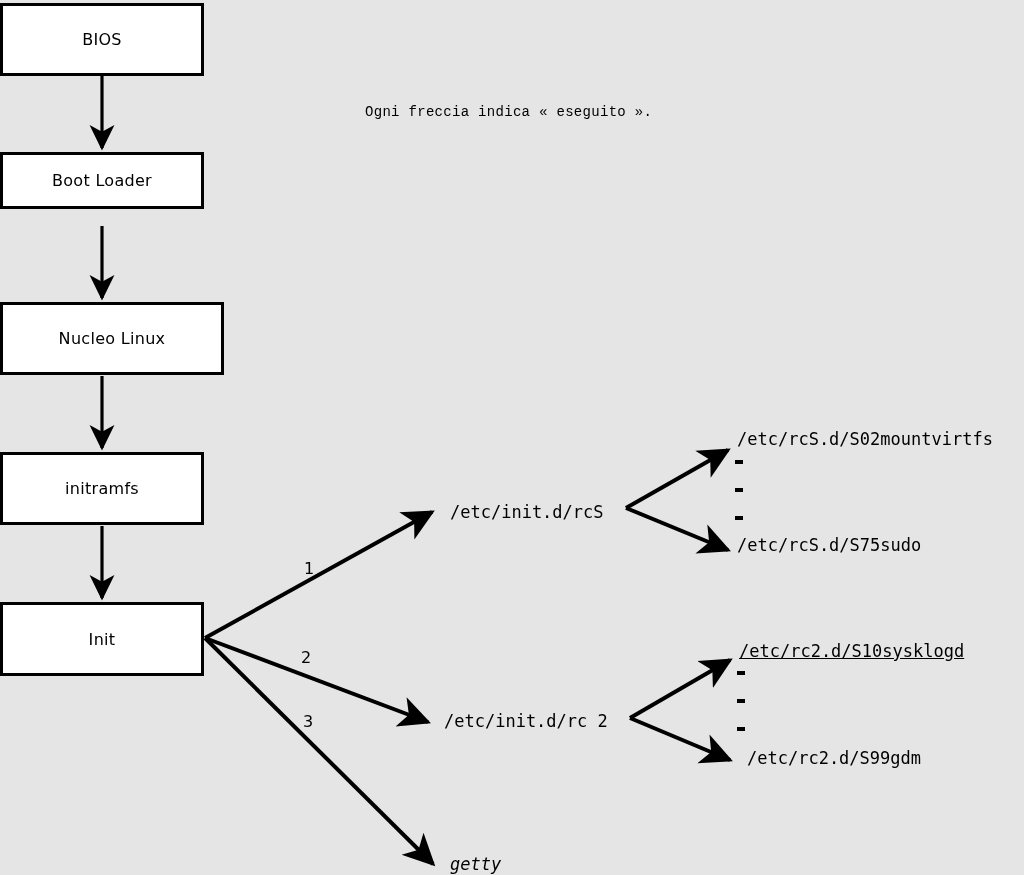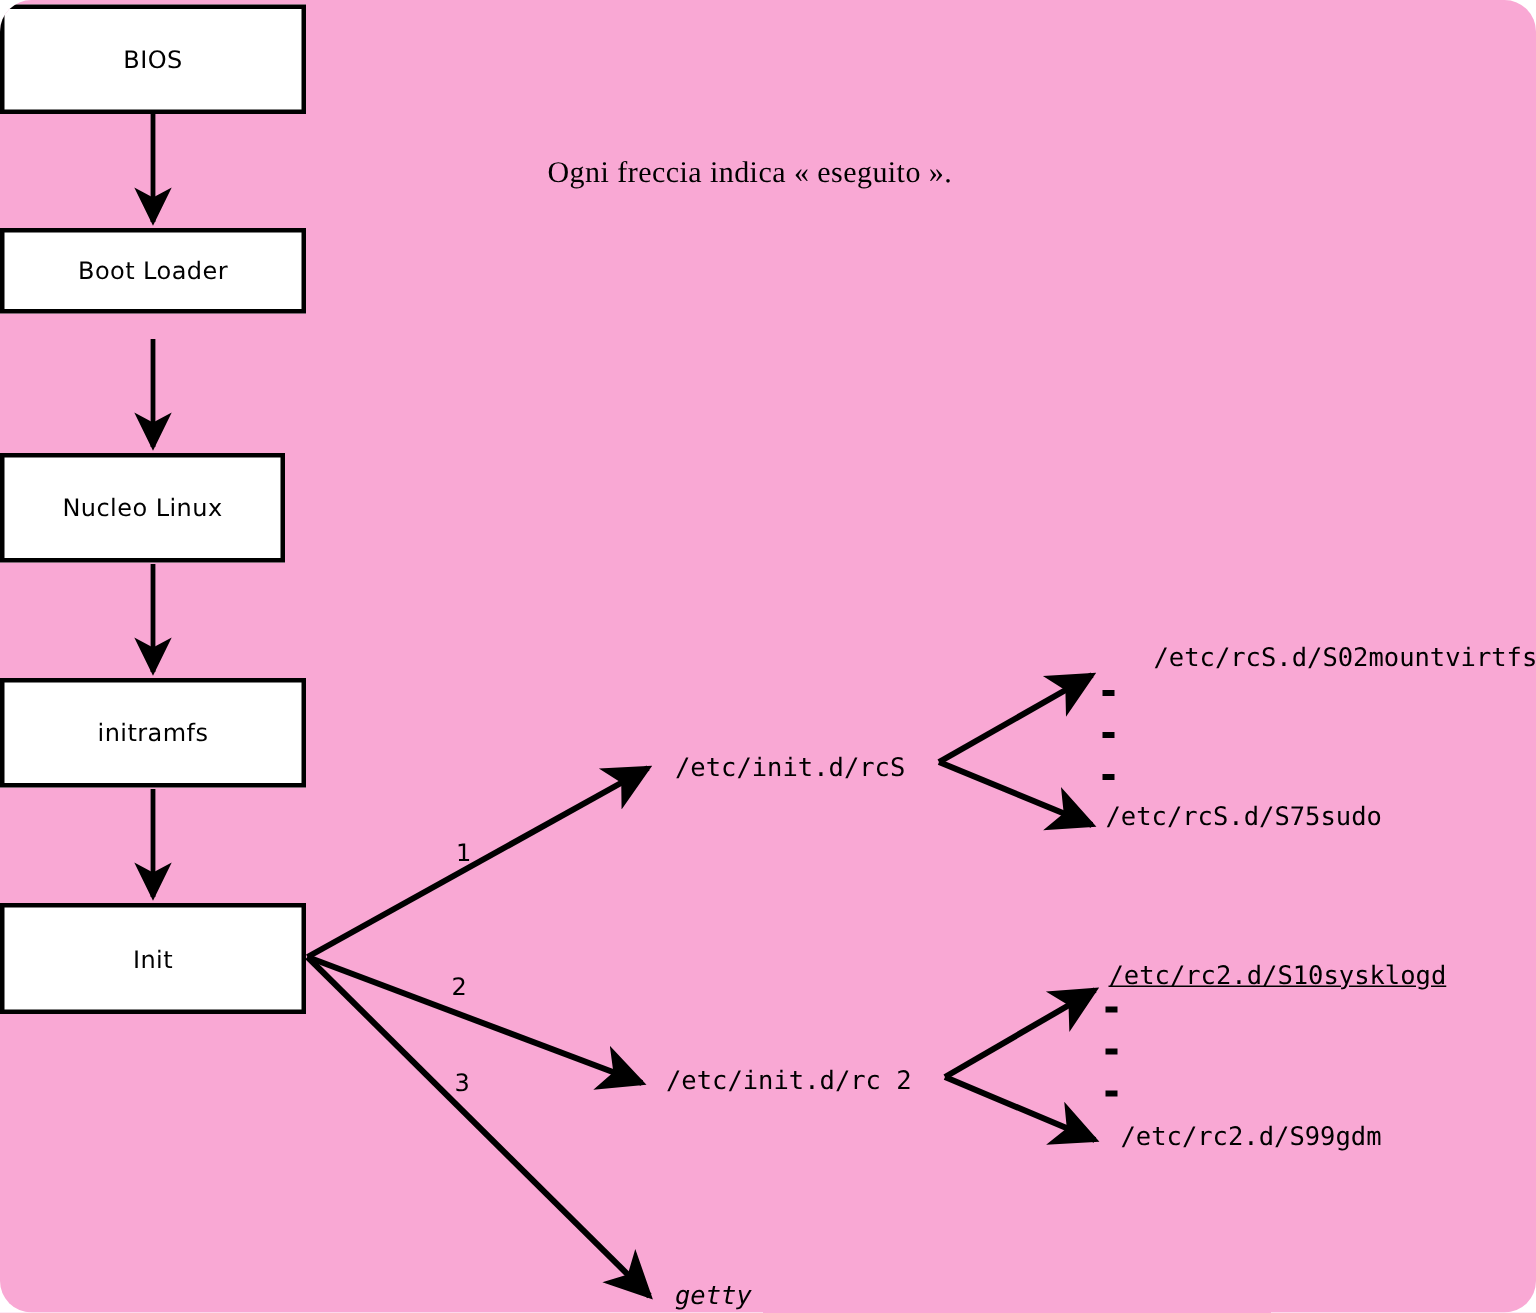--- a/index.html
+++ b/index.html
@@ -4,24 +4,23 @@
 <style>
   html, body {
     margin: 0;
     padding: 0;
     background: #ffffff;
   }
   #canvas {
     position: relative;
     width: 1024px;
     height: 875px;
-    background: #f9a8d4;
+    background: #e5e5e5;
     overflow: hidden;
     font-family: "DejaVu Sans", sans-serif;
-    border-radius: 21px;
   }
   #wires {
     position: absolute;
     left: 0;
     top: 0;
     width: 1024px;
     height: 875px;
   }
   .node-box {
     position: absolute;
@@ -34,22 +33,22 @@
   }
   .node-label {
     font-family: "DejaVu Sans", sans-serif;
     font-size: 16px;
     color: #000000;
     white-space: nowrap;
     letter-spacing: 0.3px;
   }
   .caption {
     position: absolute;
-    font-family: Liberation Serif, serif;
-    font-size: 20px;
+    font-family: Liberation Mono, monospace;
+    font-size: 14px;
     color: #000000;
     white-space: nowrap;
     letter-spacing: 0.3px;
   }
   .mono-label {
     position: absolute;
     font-family: "DejaVu Sans Mono", monospace;
     font-size: 17px;
     color: #000000;
     white-space: nowrap;
@@ -114,21 +113,21 @@
   </svg>
 
   <div class="node-box" style="left:0px; top:3px; width:204px; height:73px;">
     <span class="node-label">BIOS</span>
   </div>
 
   <div class="node-box" style="left:0px; top:152px; width:204px; height:57px;">
     <span class="node-label">Boot Loader</span>
   </div>
 
-  <div class="node-box" style="left:0px; top:302px; width:190px; height:73px;">
+  <div class="node-box" style="left:0px; top:302px; width:224px; height:73px;">
     <span class="node-label">Nucleo Linux</span>
   </div>
 
   <div class="node-box" style="left:0px; top:452px; width:204px; height:73px;">
     <span class="node-label">initramfs</span>
   </div>
 
   <div class="node-box" style="left:0px; top:602px; width:204px; height:74px;">
     <span class="node-label">Init</span>
   </div>
@@ -138,21 +137,21 @@
   <div class="edge-num" style="left:304px; top:561px;">1</div>
   <div class="edge-num" style="left:301px; top:650px;">2</div>
   <div class="edge-num" style="left:303px; top:714px;">3</div>
 
   <div class="mono-label" style="left:450px; top:504px;">/etc/init.d/rcS</div>
 
   <div class="mono-label" style="left:444px; top:713px;">/etc/init.d/rc 2</div>
 
   <div class="mono-label" style="left:450px; top:856px;font-style:italic;">getty</div>
 
-  <div class="mono-label" style="left:737px; top:431px;margin-left:32px;">/etc/rcS.d/S02mountvirtfs</div>
+  <div class="mono-label" style="left:737px; top:431px;">/etc/rcS.d/S02mountvirtfs</div>
 
   <div class="vdots" style="left:735px; top:460px; width:10px; height:60px;">
     <span></span>
       <span></span>
       <span></span>
   </div>
 
   <div class="mono-label" style="left:737px; top:537px;">/etc/rcS.d/S75sudo</div>
 
   <div class="mono-label" style="left:739px; top:643px;text-decoration:underline;">/etc/rc2.d/S10sysklogd</div>

